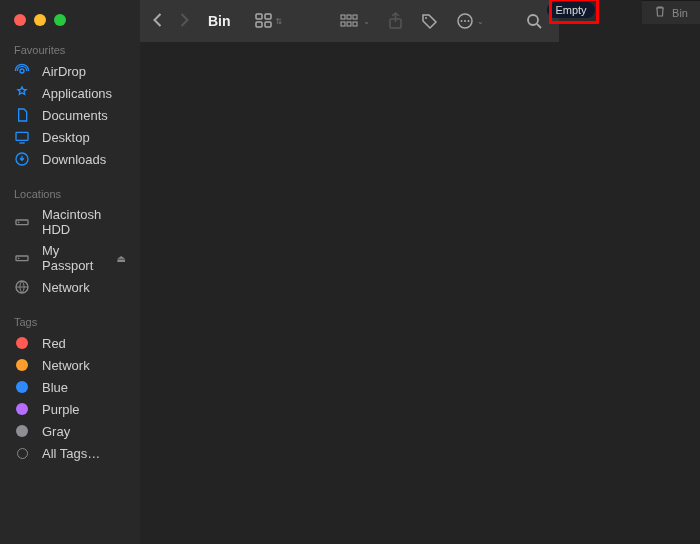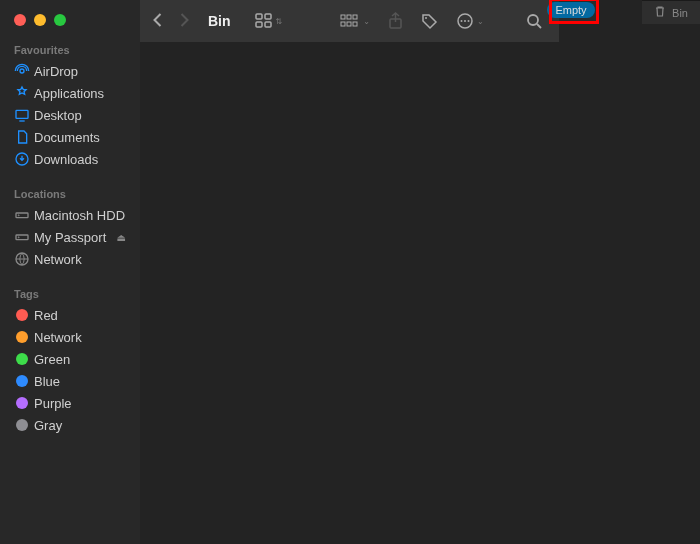--- a/index.html
+++ b/index.html
@@ -35,27 +35,27 @@
       height: 12px;
       border-radius: 50%;
     }
     .tl-close { background: #ff5f57; }
     .tl-min { background: #febc2e; }
     .tl-max { background: #28c840; }
     .section-header {
       color: #7a7a7a;
       font-size: 11px;
       padding: 4px 14px 4px 14px;
-      font-weight: 700;
+      font-weight: 400;
     }
     .sidebar-item {
       display: flex;
       align-items: center;
       padding: 3px 14px;
-      gap: 4px;
+      gap: 12px;
       cursor: default;
       color: #d0d0d0;
     }
     .sidebar-item .icon {
       width: 16px;
       height: 16px;
       display: flex;
       align-items: center;
       justify-content: center;
       flex-shrink: 0;
@@ -123,21 +123,21 @@
       align-items: center;
       padding: 0 12px;
       color: #aaa;
       font-size: 11px;
       position: relative;
     }
     .empty-button {
       position: absolute;
       right: 4px;
       top: 1px;
-      background: #0369a1;
+      background: #0f172a;
       color: #ddd;
       border: none;
       border-radius: 8px;
       padding: 2px 8px;
       font-size: 11px;
       cursor: pointer;
     }
     .highlight-box {
       position: absolute;
       right: 0px;
@@ -191,37 +191,37 @@
       <span class="icon icon-blue">
           <svg viewBox="0 0 24 24" width="16" height="16">
             <path d="M12 3l2 4h4l-3 3 1 4-4-2-4 2 1-4-3-3h4z" stroke-width="2"></path>
           </svg>
         </span>
       <span>Applications</span>
     </div>
     <div class="sidebar-item">
       <span class="icon icon-blue">
           <svg viewBox="0 0 24 24" width="16" height="16">
+            <path d="M7 3h8l4 4v14H7z" stroke-width="2"></path>
+          </svg>
+        </span>
+      <span>Documents</span>
+    </div>
+    <div class="sidebar-item">
+      <span class="icon icon-blue">
+          <svg viewBox="0 0 24 24" width="16" height="16">
             <rect x="3" y="5" width="18" height="12" rx="1" stroke-width="2"></rect>
             <path d="M8 21h8" stroke-width="2"></path>
           </svg>
         </span>
       <span>Desktop</span>
     </div>
     <div class="sidebar-item">
       <span class="icon icon-blue">
           <svg viewBox="0 0 24 24" width="16" height="16">
-            <path d="M7 3h8l4 4v14H7z" stroke-width="2"></path>
-          </svg>
-        </span>
-      <span>Documents</span>
-    </div>
-    <div class="sidebar-item">
-      <span class="icon icon-blue">
-          <svg viewBox="0 0 24 24" width="16" height="16">
             <circle cx="12" cy="12" r="9" stroke-width="2"></circle>
             <path d="M12 7v7m-3-3l3 3 3-3" stroke-width="2"></path>
           </svg>
         </span>
       <span>Downloads</span>
     </div>
 
     <div class="section-gap"></div>
 
     <div class="section-header">Locations</div>
@@ -264,41 +264,41 @@
       <span>Red</span>
     </div>
     <div class="sidebar-item">
       <span class="icon">
           <span class="tag-dot" style="background:#ff9e2c"></span>
         </span>
       <span>Network</span>
     </div>
     <div class="sidebar-item">
       <span class="icon">
-          <span class="tag-dot" style="background:#3ddc4a"></span>
-        </span>
-      <span>Green</span>
-    </div>
-    <div class="sidebar-item">
-      <span class="icon">
           <span class="tag-dot" style="background:#2e8bff"></span>
         </span>
       <span>Blue</span>
     </div>
     <div class="sidebar-item">
       <span class="icon">
           <span class="tag-dot" style="background:#b56eff"></span>
         </span>
       <span>Purple</span>
     </div>
     <div class="sidebar-item">
       <span class="icon">
           <span class="tag-dot" style="background:#8e8e93"></span>
         </span>
       <span>Gray</span>
+    </div>
+    <div class="sidebar-item">
+      <span class="icon">
+          <span class="tag-circle"></span>
+        </span>
+      <span>All Tags…</span>
     </div>
   </div>
 
   <div class="main">
     <div class="toolbar">
       <div class="nav-arrows">
         <span><svg width="11" height="16" viewBox="0 0 10 16">
               <path d="M8 2L2 8l6 6" stroke="#aaa" stroke-width="2" fill="none"></path>
             </svg></span>
         <span class="fwd"><svg width="11" height="16" viewBox="0 0 10 16">

